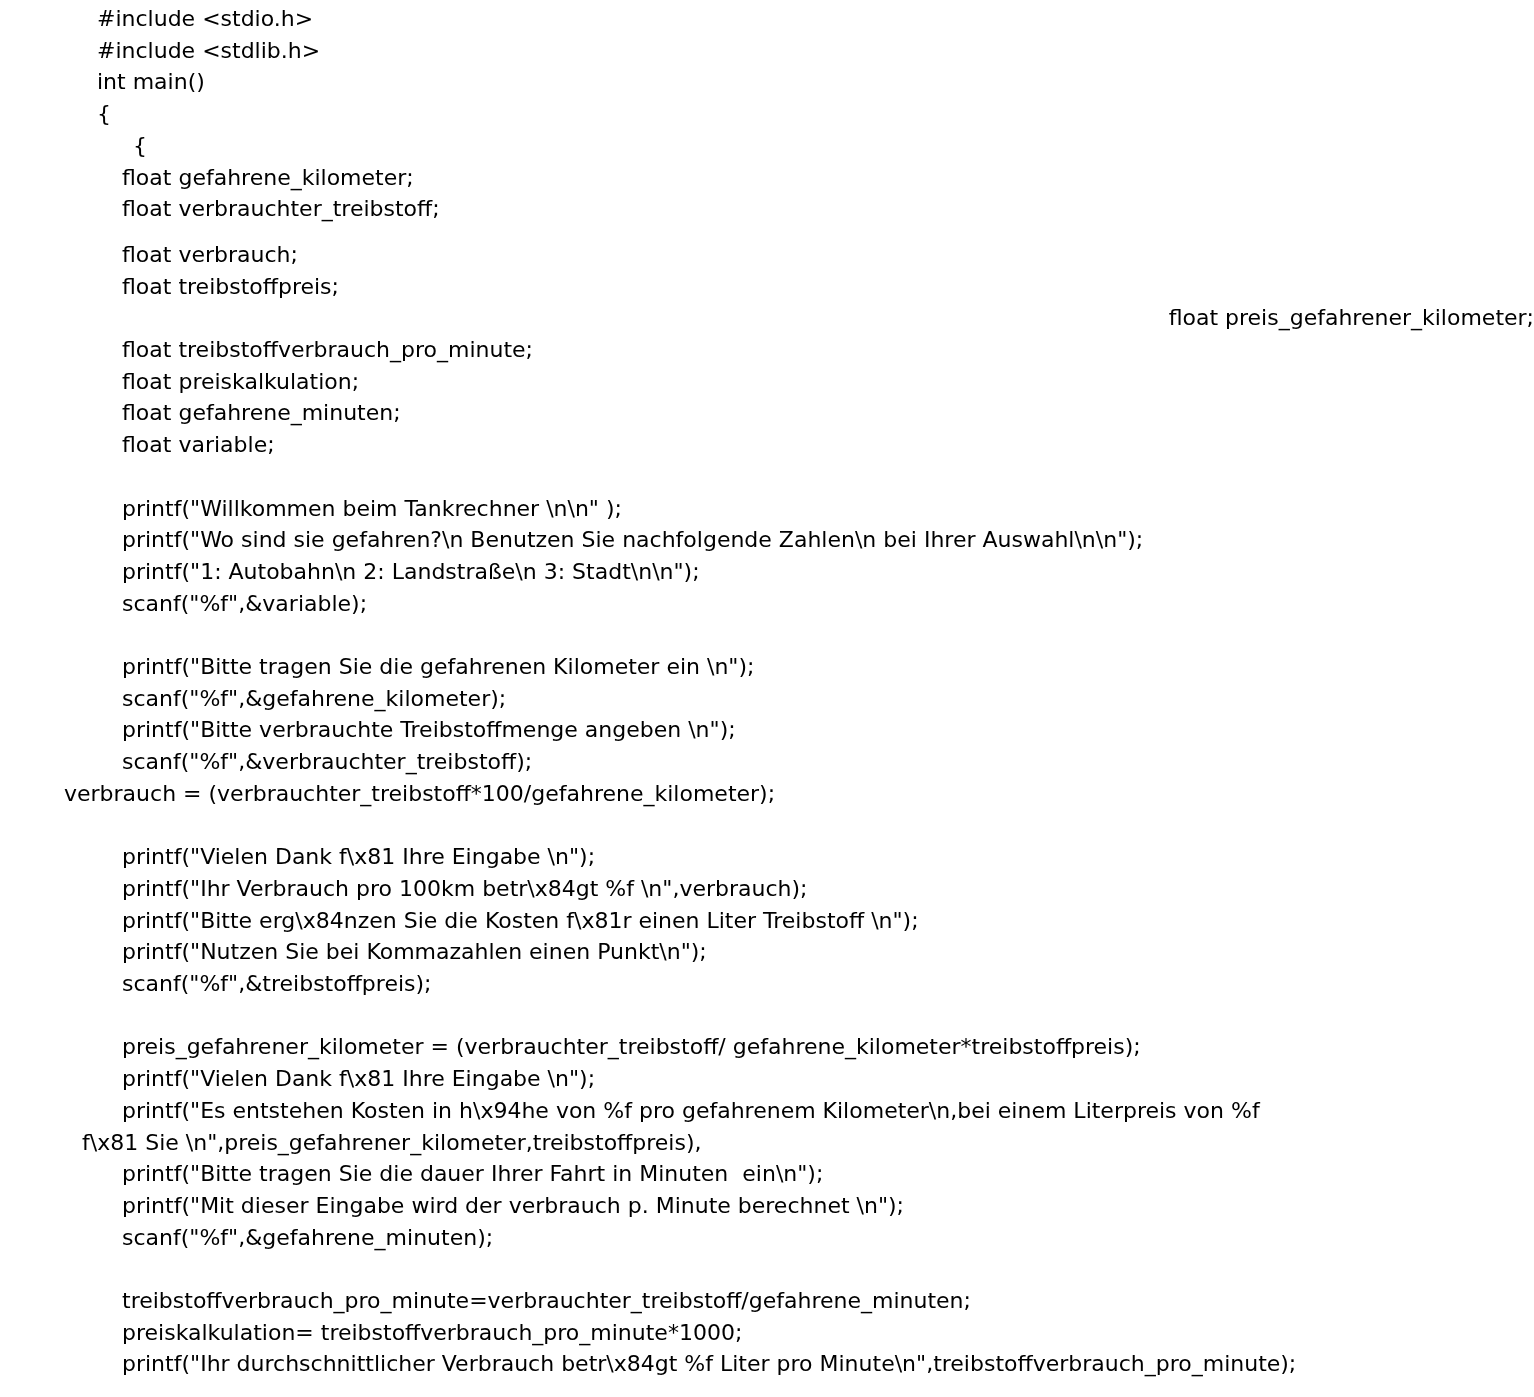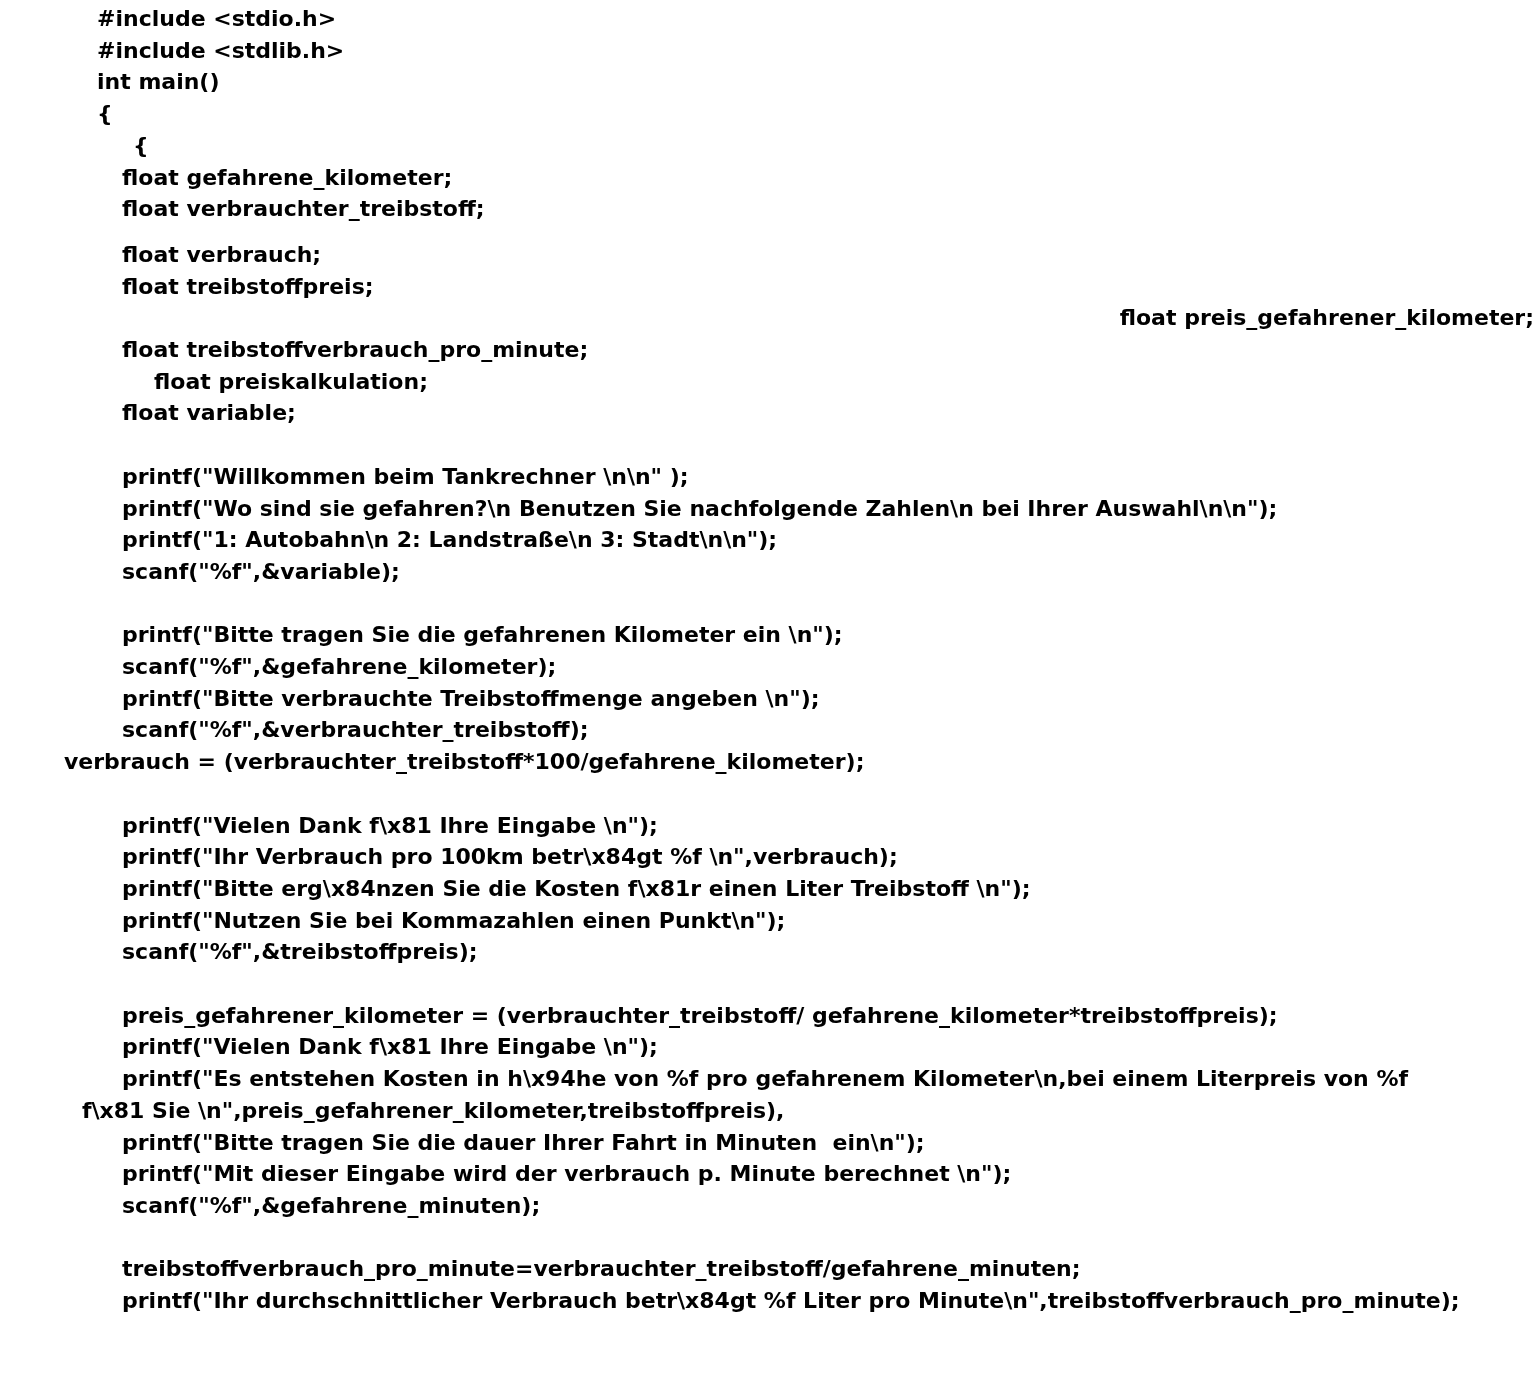--- a/index.html
+++ b/index.html
@@ -12,21 +12,21 @@
     background: #ffffff;
     overflow: hidden;
   }
   .code-listing {
     box-sizing: border-box;
     padding-top: 3px;
     font-family: "DejaVu Sans", "Liberation Sans", sans-serif;
     font-size: 22px;
     line-height: 31.7px;
     color: #000000;
-    font-weight: 700;
+    font-weight: 400;
   }
   .code-line {
     white-space: pre;
     min-height: 31.7px;
   }
 </style>
 </head>
 <body>
 
 <main class="code-listing" id="code-listing">
@@ -34,21 +34,22 @@
     <div class="code-line" style="padding-left: 97px;">#include &lt;stdlib.h&gt;</div>
     <div class="code-line" style="padding-left: 97px;">int main()</div>
     <div class="code-line" style="padding-left: 97px;">{</div>
     <div class="code-line" style="padding-left: 133px;">{</div>
     <div class="code-line" style="padding-left: 122px;">float gefahrene_kilometer;</div>
     <div class="code-line" style="padding-left: 122px;">float verbrauchter_treibstoff;</div>
     <div class="code-line" style="padding-left: 122px; margin-top: 14px;">float verbrauch;</div>
     <div class="code-line" style="padding-left: 122px;">float treibstoffpreis;</div>
     <div class="code-line" style="padding-left: 122px; text-align: right;">float preis_gefahrener_kilometer;</div>
     <div class="code-line" style="padding-left: 122px;">float treibstoffverbrauch_pro_minute;</div>
-    <div class="code-line" style="padding-left: 122px; margin-left: 32px;">float preiskalkulation;</div>
+    <div class="code-line" style="padding-left: 122px;">float preiskalkulation;</div>
+    <div class="code-line" style="padding-left: 122px;">float gefahrene_minuten;</div>
     <div class="code-line" style="padding-left: 122px;">float variable;</div>
     <div class="code-line" style="padding-left: 0px;"></div>
     <div class="code-line" style="padding-left: 122px;">printf("Willkommen beim Tankrechner \n\n" );</div>
     <div class="code-line" style="padding-left: 122px;">printf("Wo sind sie gefahren?\n Benutzen Sie nachfolgende Zahlen\n bei Ihrer Auswahl\n\n");</div>
     <div class="code-line" style="padding-left: 122px;">printf("1: Autobahn\n 2: Landstraße\n 3: Stadt\n\n");</div>
     <div class="code-line" style="padding-left: 122px;">scanf("%f",&amp;variable);</div>
     <div class="code-line" style="padding-left: 0px;"></div>
     <div class="code-line" style="padding-left: 122px;">printf("Bitte tragen Sie die gefahrenen Kilometer ein \n");</div>
     <div class="code-line" style="padding-left: 122px;">scanf("%f",&amp;gefahrene_kilometer);</div>
     <div class="code-line" style="padding-left: 122px;">printf("Bitte verbrauchte Treibstoffmenge angeben \n");</div>
@@ -63,14 +64,15 @@
     <div class="code-line" style="padding-left: 0px;"></div>
     <div class="code-line" style="padding-left: 122px;">preis_gefahrener_kilometer = (verbrauchter_treibstoff/ gefahrene_kilometer*treibstoffpreis);</div>
     <div class="code-line" style="padding-left: 122px;">printf("Vielen Dank f\x81 Ihre Eingabe \n");</div>
     <div class="code-line" style="padding-left: 122px;">printf("Es entstehen Kosten in h\x94he von %f pro gefahrenem Kilometer\n,bei einem Literpreis von %f</div>
     <div class="code-line" style="padding-left: 82px;">f\x81 Sie \n",preis_gefahrener_kilometer,treibstoffpreis),</div>
     <div class="code-line" style="padding-left: 122px;">printf("Bitte tragen Sie die dauer Ihrer Fahrt in Minuten  ein\n");</div>
     <div class="code-line" style="padding-left: 122px;">printf("Mit dieser Eingabe wird der verbrauch p. Minute berechnet \n");</div>
     <div class="code-line" style="padding-left: 122px;">scanf("%f",&amp;gefahrene_minuten);</div>
     <div class="code-line" style="padding-left: 0px;"></div>
     <div class="code-line" style="padding-left: 122px;">treibstoffverbrauch_pro_minute=verbrauchter_treibstoff/gefahrene_minuten;</div>
+    <div class="code-line" style="padding-left: 122px;">preiskalkulation= treibstoffverbrauch_pro_minute*1000;</div>
     <div class="code-line" style="padding-left: 122px;">printf("Ihr durchschnittlicher Verbrauch betr\x84gt %f Liter pro Minute\n",treibstoffverbrauch_pro_minute);</div>
   </main>
 
 </body></html>

